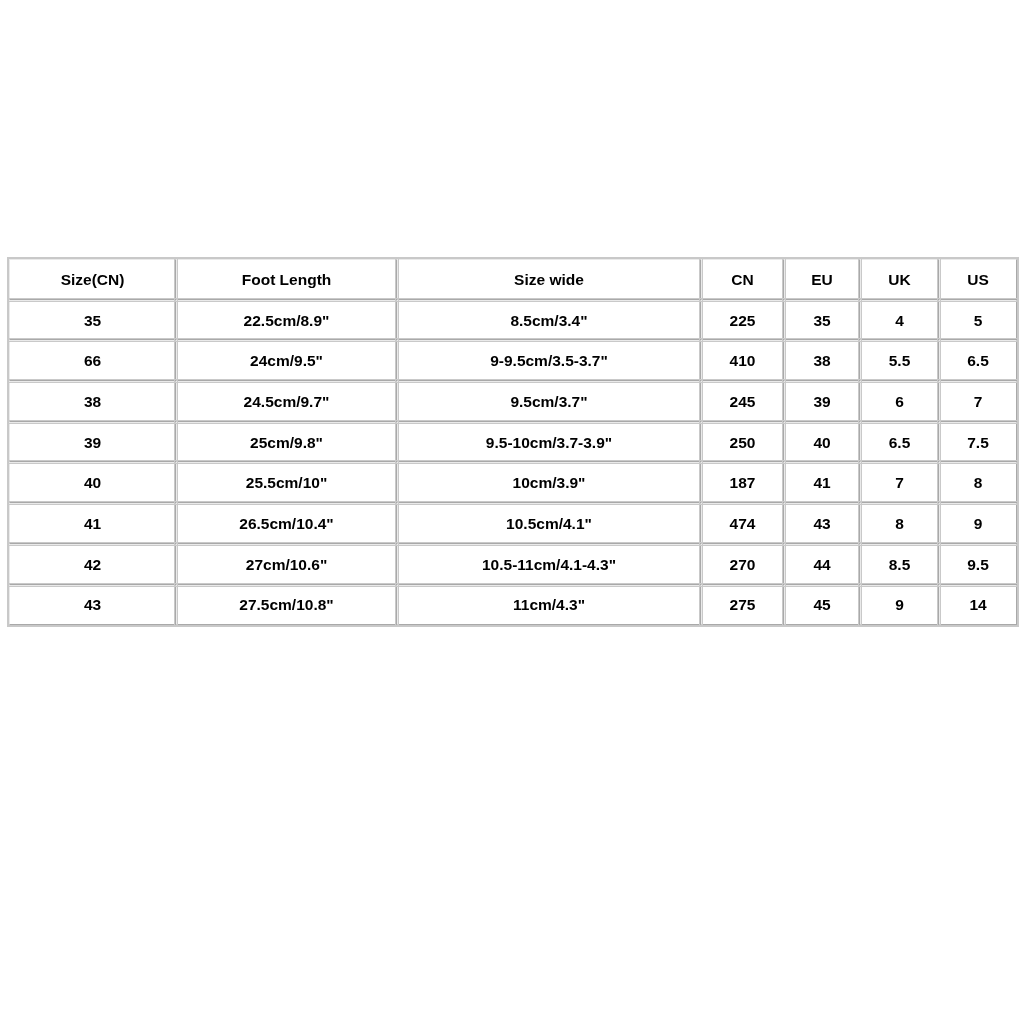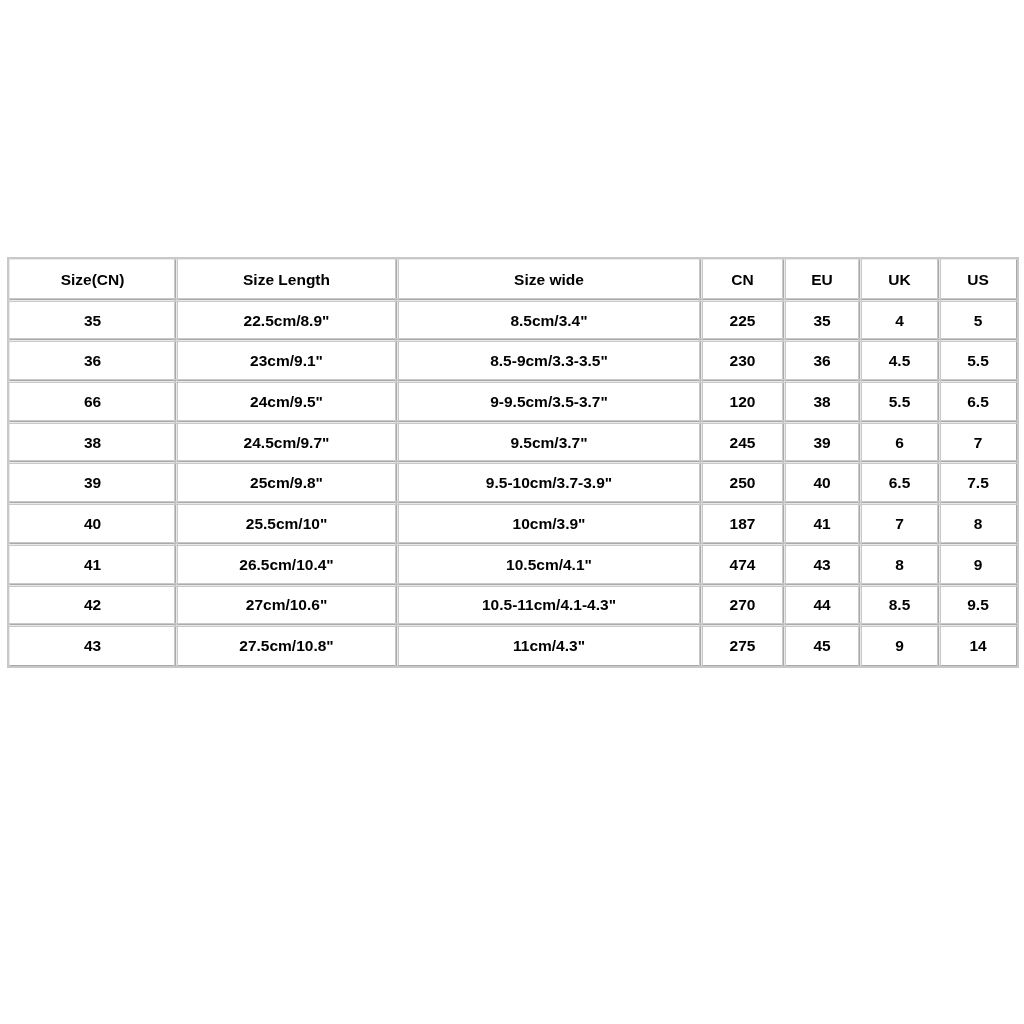--- a/index.html
+++ b/index.html
@@ -85,52 +85,43 @@
         <col class="c-length">
         <col class="c-wide">
         <col class="c-cn">
         <col class="c-eu">
         <col class="c-uk">
         <col class="c-us">
       </colgroup>
       <thead>
         <tr id="header-row">
             <th>Size(CN)</th>
-            <th>Size Length</th>
+            <th>Foot Length</th>
             <th>Size wide</th>
             <th>CN</th>
             <th>EU</th>
             <th>UK</th>
             <th>US</th>
           </tr>
       </thead>
       <tbody id="body-rows">
           <tr>
             <td>35</td>
             <td>22.5cm/8.9"</td>
             <td>8.5cm/3.4"</td>
             <td>225</td>
             <td>35</td>
             <td>4</td>
             <td>5</td>
           </tr>
           <tr>
-            <td>36</td>
-            <td>23cm/9.1"</td>
-            <td>8.5-9cm/3.3-3.5"</td>
-            <td>230</td>
-            <td>36</td>
-            <td>4.5</td>
-            <td>5.5</td>
-          </tr>
-          <tr>
             <td>66</td>
             <td>24cm/9.5"</td>
             <td>9-9.5cm/3.5-3.7"</td>
-            <td>120</td>
+            <td>410</td>
             <td>38</td>
             <td>5.5</td>
             <td>6.5</td>
           </tr>
           <tr>
             <td>38</td>
             <td>24.5cm/9.7"</td>
             <td>9.5cm/3.7"</td>
             <td>245</td>
             <td>39</td>

